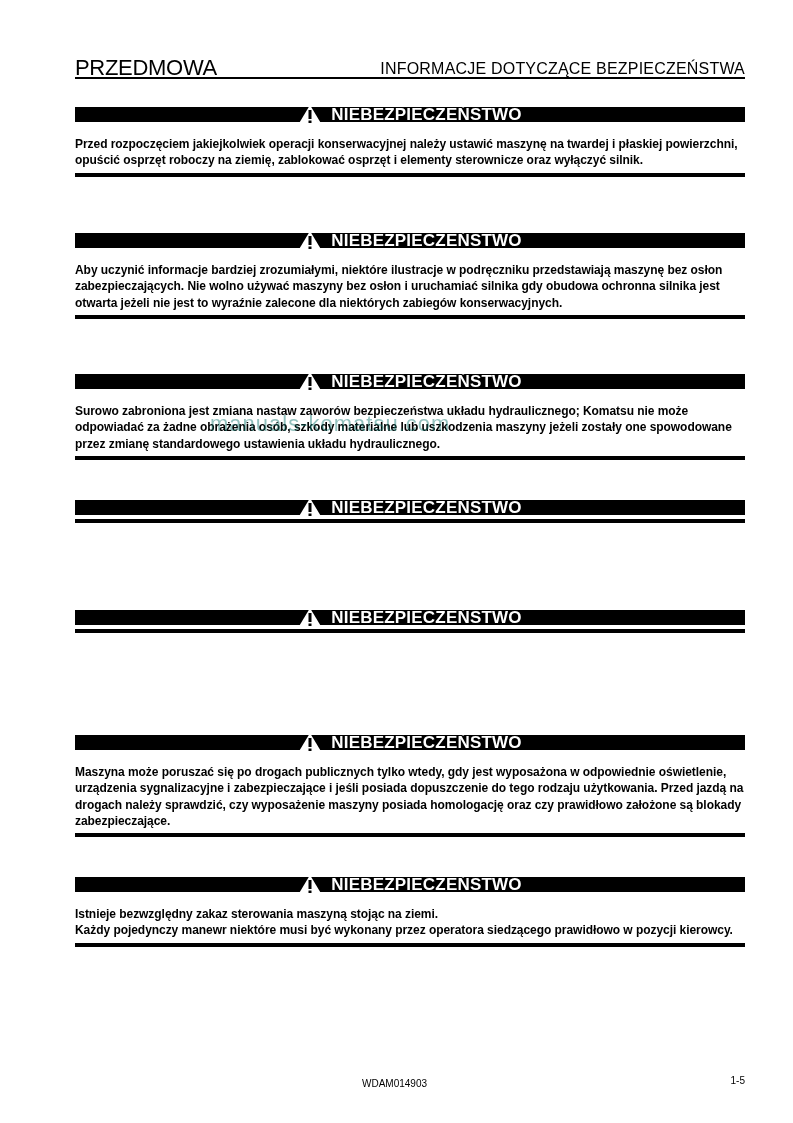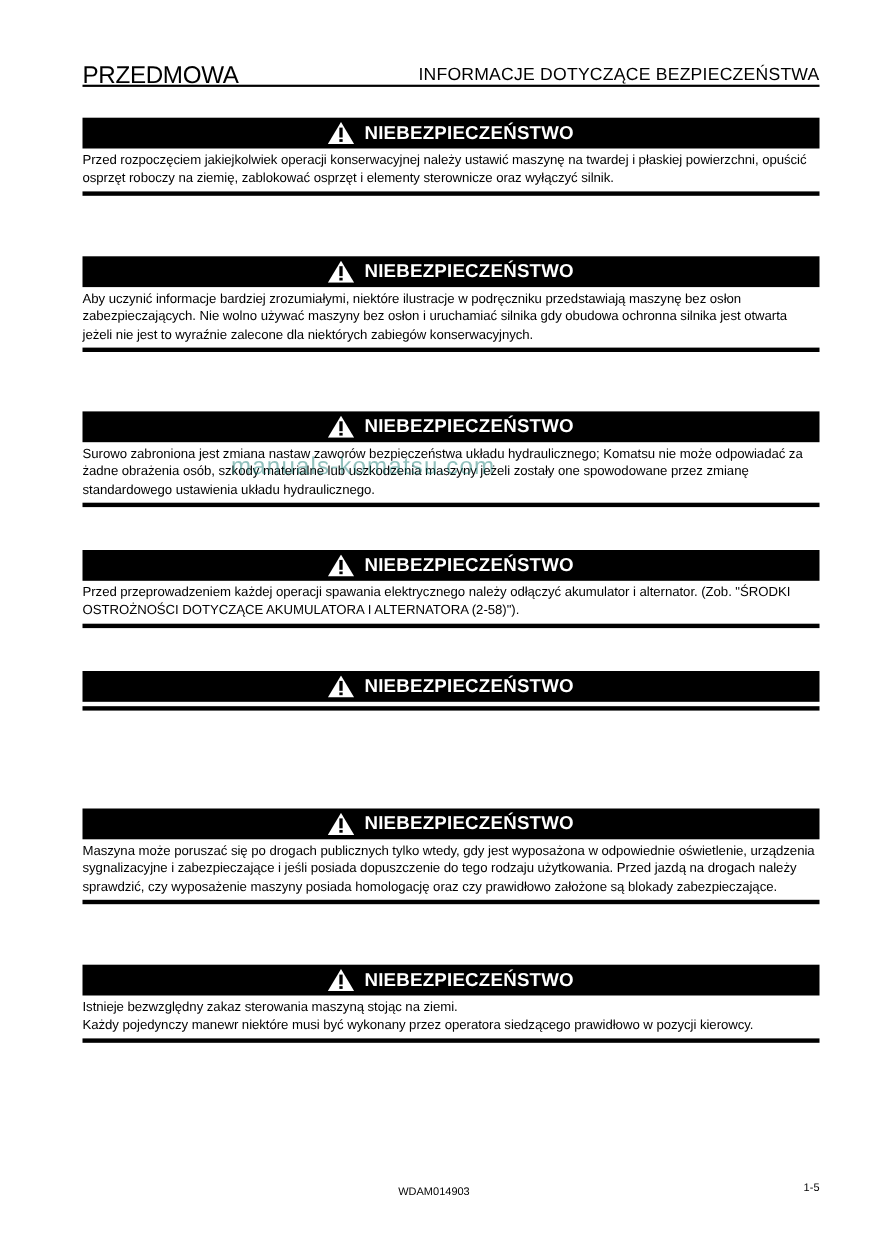--- a/index.html
+++ b/index.html
@@ -3,24 +3,24 @@
 <meta charset="utf-8">
 <style>
   html, body { margin:0; padding:0; background:#ffffff; }
   body { width:793px; height:1123px; position:relative; overflow:hidden;
          font-family:"Liberation Sans", sans-serif; color:#000; }
   .page-header { position:absolute; left:75px; top:55px; width:670px; height:22px;
                  border-bottom:2px solid #000; }
   .page-header .title { position:absolute; left:0; top:0; font-size:22px; letter-spacing:-0.3px; }
   .page-header .section { position:absolute; right:0; top:5px; font-size:16px; letter-spacing:0.2px; }
   .danger { position:absolute; left:75px; width:670px; }
-  .danger .bar { background:#000; height:28px; display:flex; align-items:center; justify-content:center; }
+  .danger .bar { background:#000; height:15px; display:flex; align-items:center; justify-content:center; }
   .danger .bar .icon { width:24px; height:20px; margin-right:9px; display:inline-block; }
   .danger .bar .label { color:#fff; font-weight:bold; font-size:17px; letter-spacing:0.2px; }
-  .danger .text { font-weight:normal; font-size:12px; line-height:16.3px; padding-top:2px; letter-spacing:-0.05px; }
+  .danger .text { font-weight:bold; font-size:12px; line-height:16.3px; padding-top:2px; letter-spacing:-0.05px;margin-top:12px; }
   .danger .text p { margin:0; }
   .danger .rule { height:4px; background:#000; margin-top:4px; }
   .watermark { position:absolute; left:210px; top:411px; font-size:22px; color:#0f766e; opacity:0.45;
                letter-spacing:1px; }
   .footer-code { position:absolute; left:362px; top:1078px; font-size:10px; }
   .footer-page { position:absolute; right:48px; top:1075px; font-size:10px; font-weight:normal; }
 </style>
 </head>
 <body>
 
@@ -76,23 +76,20 @@
 
 <div class="danger" style="top:500px;">
   <div class="bar">
     <svg class="icon" viewBox="0 0 24 20">
         <polygon points="12,0 24,20 0,20" fill="#fff"></polygon>
         <rect x="10.5" y="5" width="3" height="9" fill="#000"></rect>
         <rect x="10.5" y="15.5" width="3" height="2.5" fill="#000"></rect>
       </svg>
     <span class="label">NIEBEZPIECZEŃSTWO</span>
   </div>
-  <div class="text">
-    <p>Przed przeprowadzeniem każdej operacji spawania elektrycznego należy odłączyć akumulator i alternator. (Zob. "ŚRODKI OSTROŻNOŚCI DOTYCZĄCE AKUMULATORA I ALTERNATORA (2-58)").</p>
-  </div>
   <div class="rule"></div>
 </div>
 
 <div class="danger" style="top:610px;">
   <div class="bar">
     <svg class="icon" viewBox="0 0 24 20">
         <polygon points="12,0 24,20 0,20" fill="#fff"></polygon>
         <rect x="10.5" y="5" width="3" height="9" fill="#000"></rect>
         <rect x="10.5" y="15.5" width="3" height="2.5" fill="#000"></rect>
       </svg>

